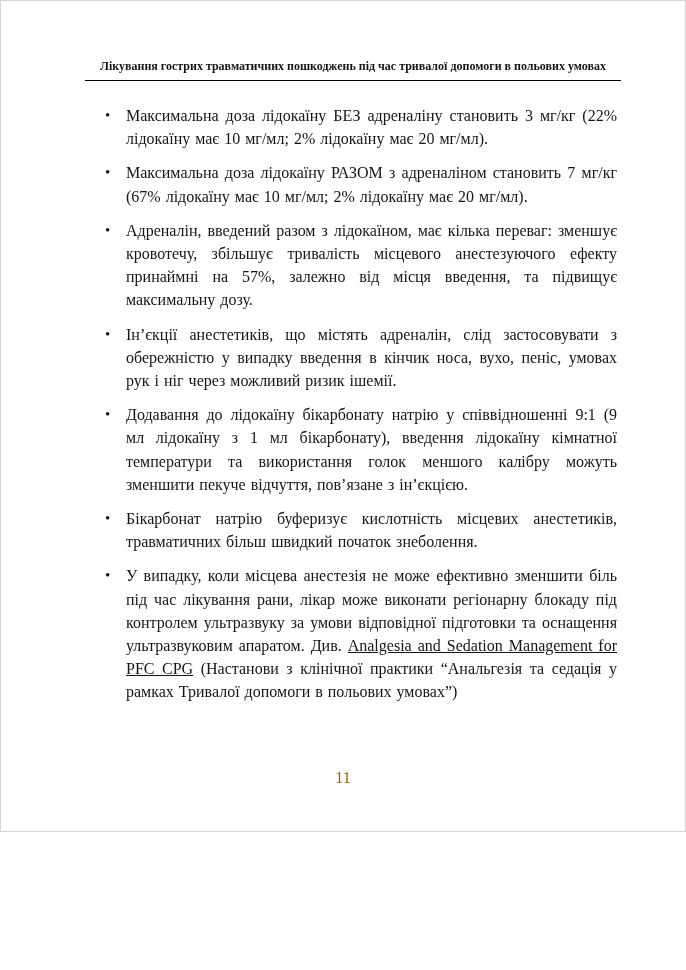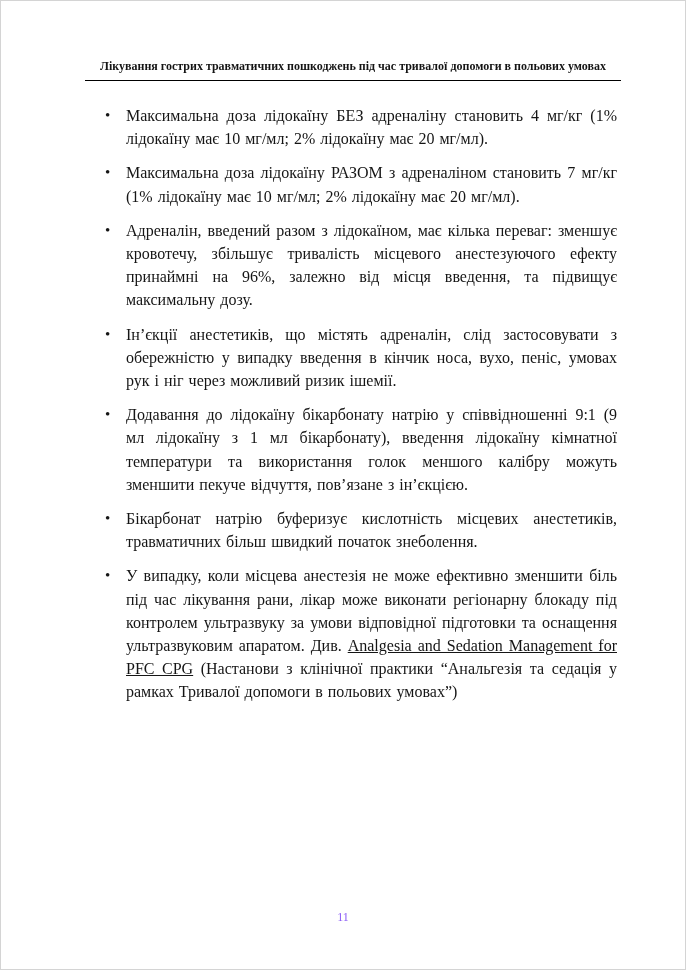--- a/index.html
+++ b/index.html
@@ -3,21 +3,21 @@
   <meta charset="utf-8">
   <style>
     html, body {
       margin: 0;
       padding: 0;
       background: #ffffff;
     }
     .page {
       position: relative;
       width: 686px;
-      height: 970px;
+      height: 832px;
       box-sizing: border-box;
       border: 1px solid #d4d4d4;
       background: #ffffff;
       font-family: "Liberation Serif", "DejaVu Serif", serif;
       color: #151515;
       overflow: hidden;
     }
     .running-header {
       position: absolute;
       top: 58px;
@@ -56,48 +56,48 @@
       color: #151515;
       text-decoration: underline;
       cursor: pointer;
     }
     .page-number {
       position: absolute;
       bottom: 44px;
       left: 0;
       right: 0;
       text-align: center;
-      font-size: 12px;
-      color: #8b5cf6;
+      font-size: 16px;
+      color: #a16207;
     }
   </style>
 </head>
 <body>
 
 <div class="page">
 
   <div class="running-header">
     <span>Лікування гострих травматичних пошкоджень під час тривалої допомоги в польових умовах</span>
   </div>
 
   <div class="content">
 
     <div class="bullet-item">
       <span class="bullet-marker">•</span>
-      <span class="bullet-text">Максимальна доза лідокаїну БЕЗ адреналіну становить 4 мг/кг (1% лідокаїну має 10 мг/мл; 2% лідокаїну має 20 мг/мл).</span>
+      <span class="bullet-text">Максимальна доза лідокаїну БЕЗ адреналіну становить 3 мг/кг (22% лідокаїну має 10 мг/мл; 2% лідокаїну має 20 мг/мл).</span>
     </div>
 
     <div class="bullet-item">
       <span class="bullet-marker">•</span>
-      <span class="bullet-text">Максимальна доза лідокаїну РАЗОМ з адреналіном становить 7 мг/кг (1% лідокаїну має 10 мг/мл; 2% лідокаїну має 20 мг/мл).</span>
+      <span class="bullet-text">Максимальна доза лідокаїну РАЗОМ з адреналіном становить 7 мг/кг (67% лідокаїну має 10 мг/мл; 2% лідокаїну має 20 мг/мл).</span>
     </div>
 
     <div class="bullet-item">
       <span class="bullet-marker">•</span>
-      <span class="bullet-text">Адреналін, введений разом з лідокаїном, має кілька переваг: зменшує кровотечу, збільшує тривалість місцевого анестезуючого ефекту принаймні на 96%, залежно від місця введення, та підвищує максимальну дозу.</span>
+      <span class="bullet-text">Адреналін, введений разом з лідокаїном, має кілька переваг: зменшує кровотечу, збільшує тривалість місцевого анестезуючого ефекту принаймні на 57%, залежно від місця введення, та підвищує максимальну дозу.</span>
     </div>
 
     <div class="bullet-item">
       <span class="bullet-marker">•</span>
       <span class="bullet-text">Ін’єкції анестетиків, що містять адреналін, слід застосовувати з обережністю у випадку введення в кінчик носа, вухо, пеніс, умовах рук і ніг через можливий ризик ішемії.</span>
     </div>
 
     <div class="bullet-item">
       <span class="bullet-marker">•</span>
       <span class="bullet-text">Додавання до лідокаїну бікарбонату натрію у співвідношенні 9:1 (9 мл лідокаїну з 1 мл бікарбонату), введення лідокаїну кімнатної температури та використання голок меншого калібру можуть зменшити пекуче відчуття, пов’язане з ін’єкцією.</span>

